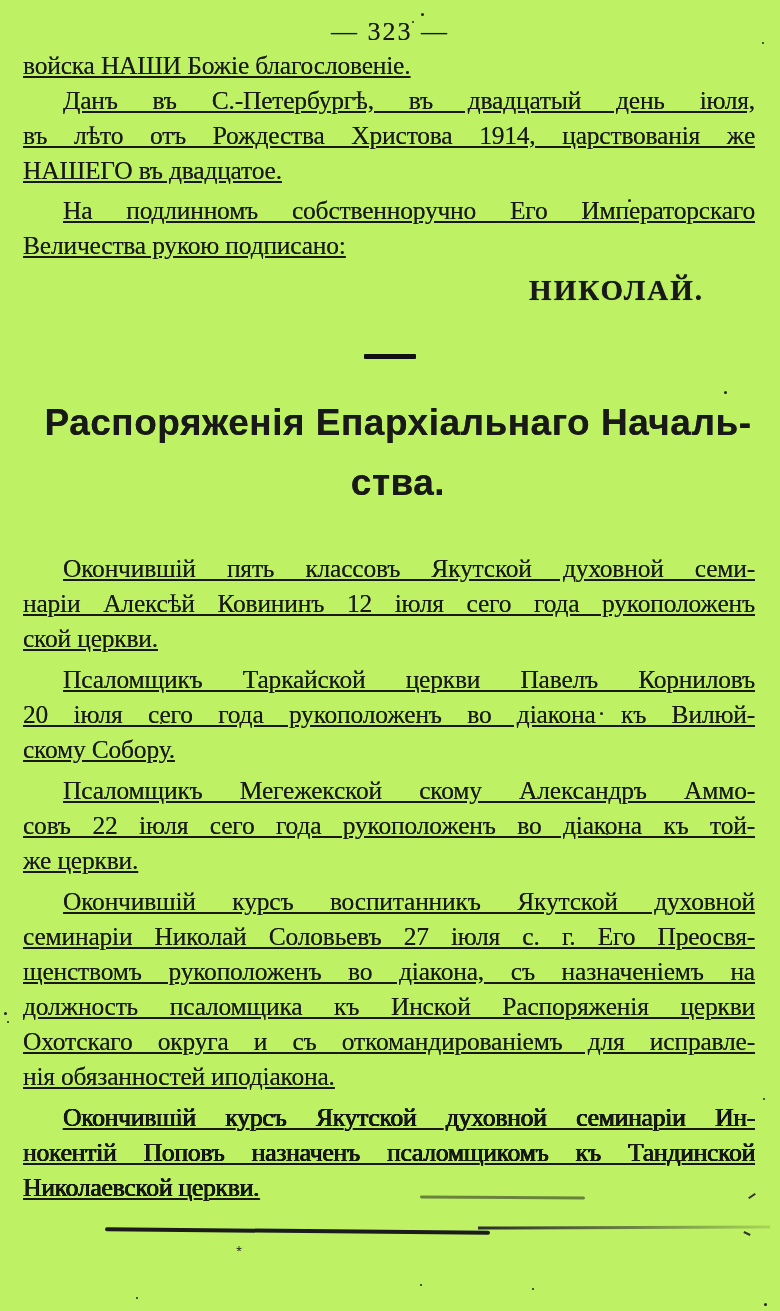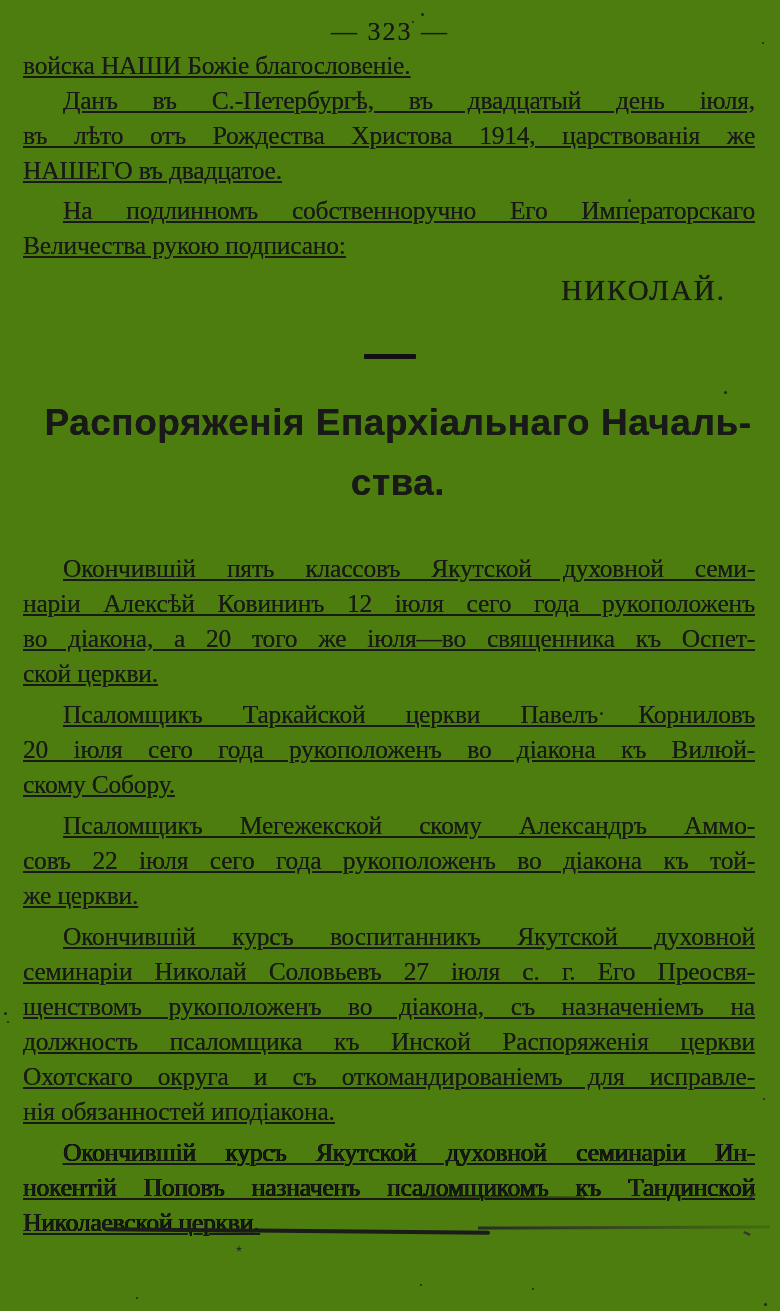--- a/index.html
+++ b/index.html
@@ -1,19 +1,19 @@
 <!DOCTYPE html>
 <html><head>
 <meta charset="utf-8">
 <style>
   html,body{margin:0;padding:0;background:#e8e8e8;}
   .page{
     position:relative;
     width:780px;height:1311px;
-    background:#4d7c0f;
+    background:#bef264;
     color:#191919;
     font-family:"Liberation Serif", serif;
     overflow:hidden;
   }
   .pageno{
     margin-top:16px;
     text-align:center;
     font-size:26px;
     line-height:32px;
     letter-spacing:2px;
@@ -38,23 +38,23 @@
   .ln.first{padding-left:40px;}
   .ln.end{text-align-last:left;}
   .para{margin-top:5px;}
   .para.tight{margin-top:0;}
   .bodytext .para{margin-top:6px;}
   .bodytext .para:first-child{margin-top:0;}
   .heavy .ln{text-shadow:.6px 0 0 #000, -0.3px 0 0 #000, 0 0 .6px rgba(0,0,0,.7);}
   .signature{
     margin-top:10px;
     text-align:right;
-    padding-right:54px;
+    padding-right:76px;
     font-size:29px;
-    font-weight:normal;
+    font-weight:bold;
     letter-spacing:2px;
     line-height:34px;
     text-shadow:0 0 .7px rgba(0,0,0,.8);
   }
   .divider{
     width:52px;height:5px;
     background:#111;
     margin:47px auto 0 auto;
     border-radius:1px;
   }
@@ -127,21 +127,20 @@
   <div class="heading">
     <div>Распоряженія Епархіальнаго Началь-</div>
     <div>ства.</div>
   </div>
 
   <div class="textblock bodytext">
 
     <div class="para">
       <div class="ln first">Окончившій пять классовъ Якутской духовной семи-</div>
       <div class="ln">наріи Алексѣй Ковининъ 12 іюля сего года рукоположенъ</div>
-      <div class="ln">во діакона, а 20 того же іюля—во священника къ Оспет-</div>
       <div class="ln end">ской церкви.</div>
     </div>
 
     <div class="para">
       <div class="ln first">Псаломщикъ Таркайской церкви Павелъ Корниловъ</div>
       <div class="ln">20 іюля сего года рукоположенъ во діакона къ Вилюй-</div>
       <div class="ln end">скому Собору.</div>
     </div>
 
     <div class="para">

